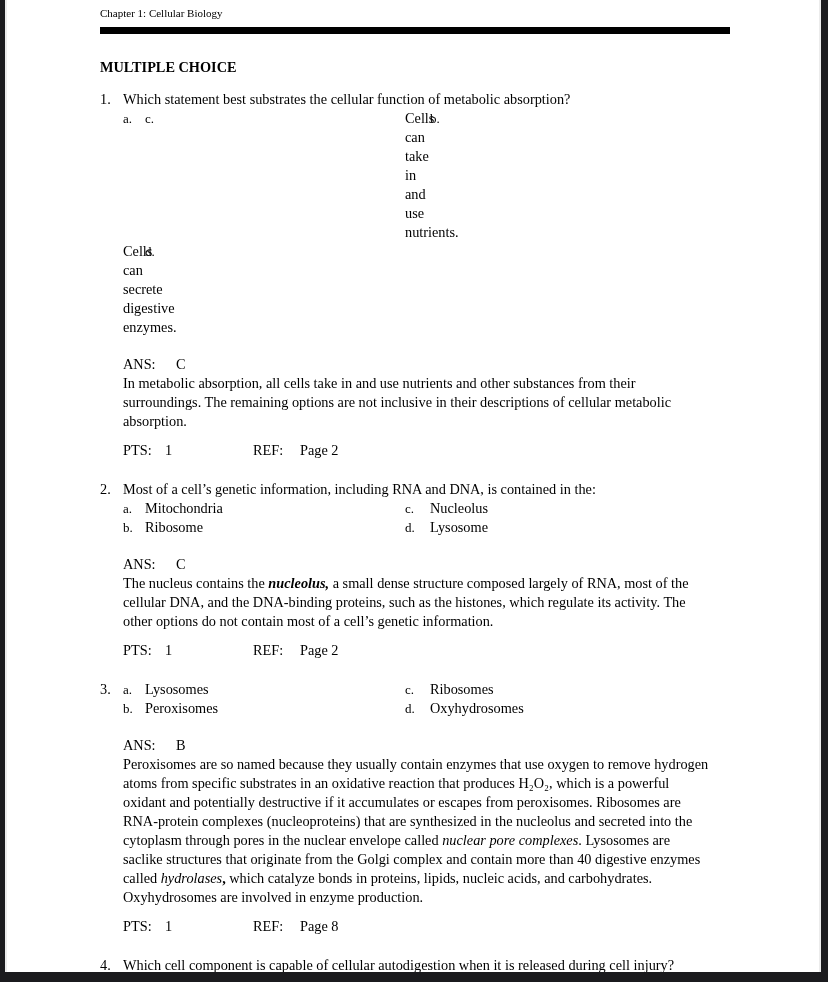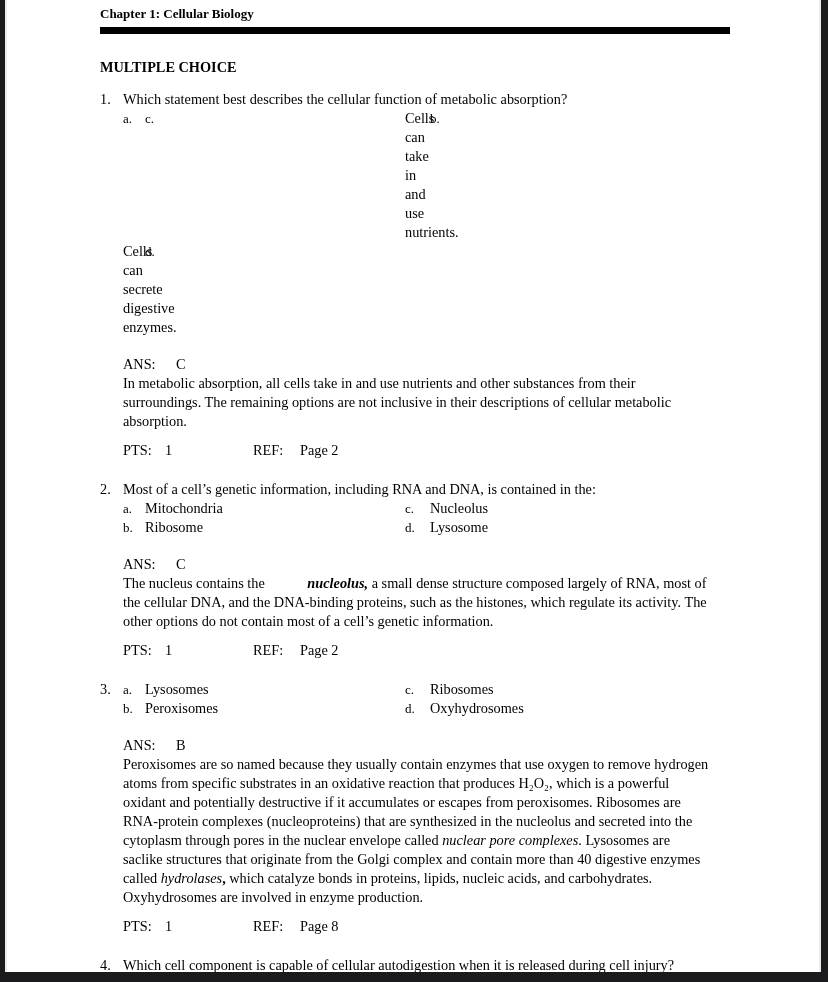--- a/index.html
+++ b/index.html
@@ -19,56 +19,56 @@
   }
   .edge-right {
     position:absolute; right:0; top:0; width:9px; height:100%;
     background:#1b1b1e; border-left:2px solid #ececec; z-index:5;
   }
   .edge-bottom {
     position:absolute; left:0; bottom:0; width:100%; height:10px;
     background:#1b1b1e; z-index:6;
   }
   .content { padding:3px 98px 0 100px; }
-  .doc-title { font-size:13px; font-weight:bold; line-height:21px; }
+  .doc-title { font-size:11px; font-weight:normal; line-height:21px; }
   .title-rule { height:7px; background:#000000; margin-top:3px; }
   .section-heading { font-size:14.3px; font-weight:bold; margin-top:24px; }
   .questions { margin-top:13px; }
   .question { display:flex; margin-bottom:20px; }
   .q-num { width:23px; flex:none; }
   .q-body { width:588px; flex:none; }
   .options { display:grid; grid-template-columns:22px 260px 25px auto; }
   .opt-letter { font-size:13px; }
   .ans-row { margin-top:18px; }
   .ans-label { display:inline-block; width:53px; }
   .pts-row { margin-top:10px; }
   .pts-label { display:inline-block; width:42px; }
   .pts-value { display:inline-block; width:88px; }
   .ref-label { display:inline-block; width:47px; }
   .run-b  { font-weight:bold; }
   .run-i  { font-style:italic;margin-top:44px; }
-  .run-bi { font-weight:bold; font-style:italic;margin-left:39px; }
+  .run-bi { font-weight:bold; font-style:italic; }
   .run-hl { background:rgba(130,130,130,0.22); box-shadow:0 0 4px rgba(130,130,130,0.35); }
 </style>
 </head>
 <body>
 
 <div class="edge-left"></div>
 <div class="edge-right"></div>
 <div class="edge-bottom"></div>
 
 <div class="content">
   <div class="doc-title">Chapter 1: Cellular Biology</div>
   <div class="title-rule"></div>
   <div class="section-heading">MULTIPLE CHOICE</div>
   <div class="questions">
   <div class="question">
     <span class="q-num">1.</span>
     <div class="q-body">
-      <div class="q-stem"><span>Which statement best describes the cellular function of metabolic absorption?</span></div>
+      <div class="q-stem"><span>Which statement best substrates the cellular function of metabolic absorption?</span></div>
       <div class="options">
             <span class="opt-letter">a.</span>
             <span class="opt-letter">c.</span>
             <span class="opt-text">Cells can take in and use nutrients.</span>
             <span class="opt-letter">b.</span>
             <span class="opt-text">Cells can secrete digestive enzymes.</span>
             <span class="opt-letter">d.</span>
           </div>
       <div class="ans-row">
         <span class="ans-label">ANS:</span><span class="ans-value">C</span>

